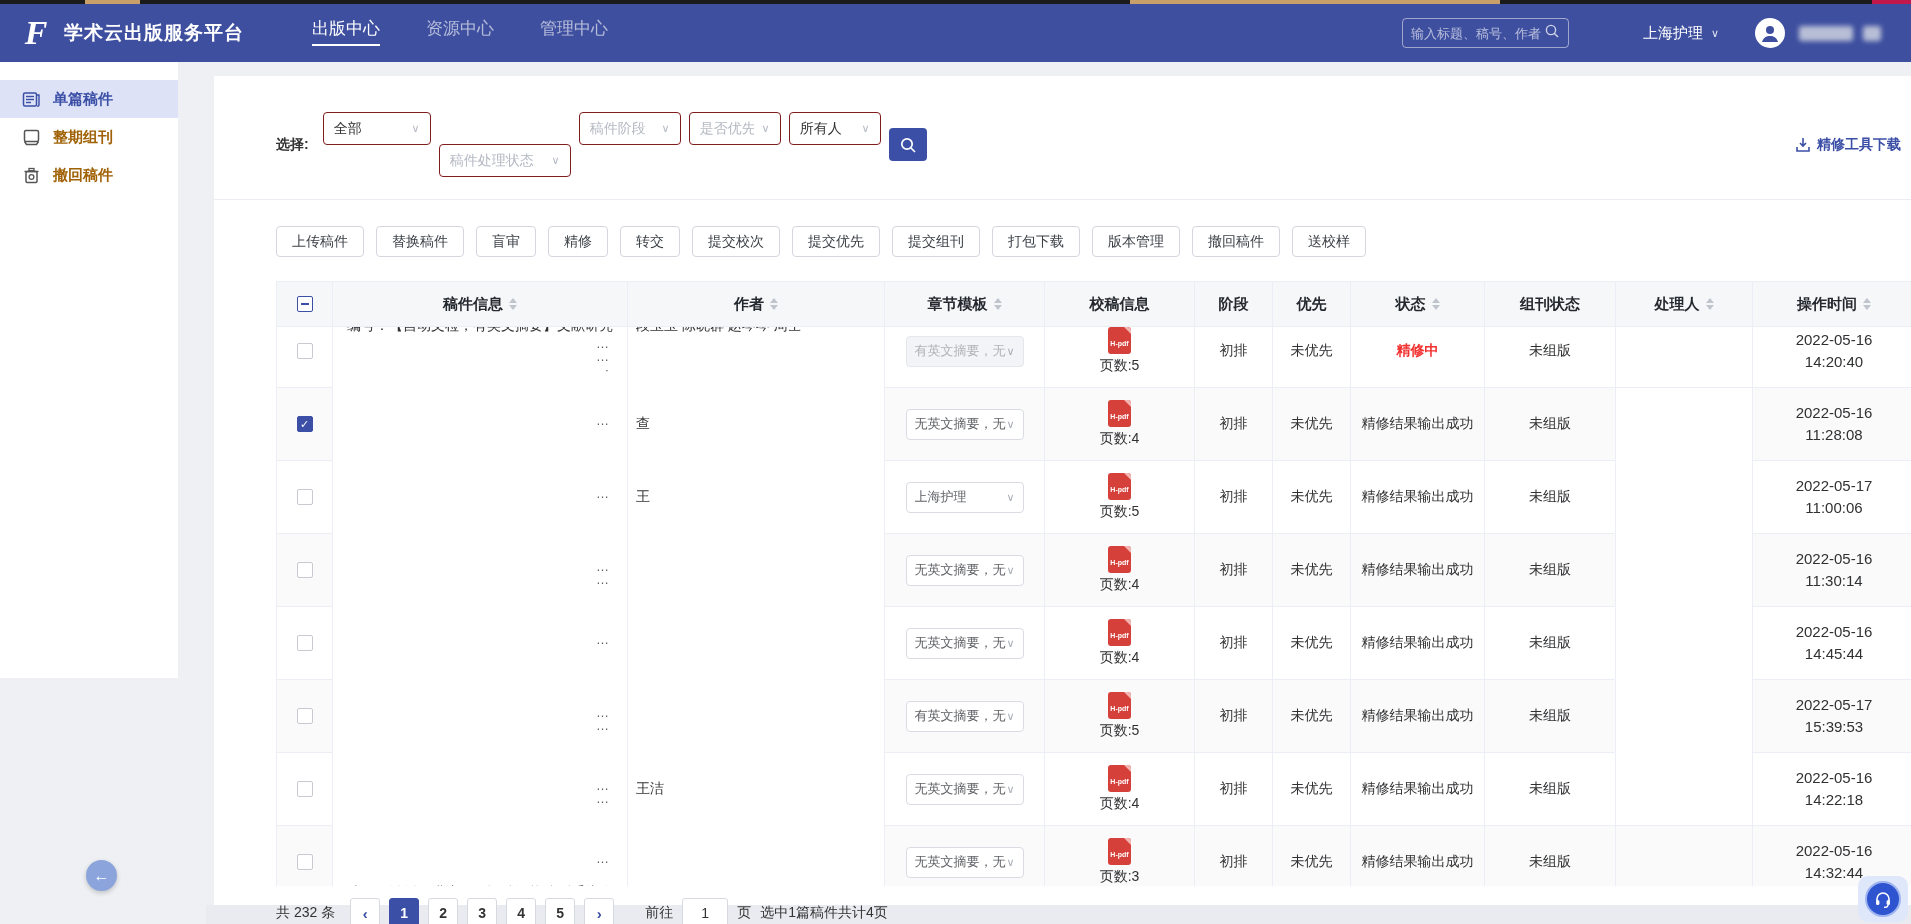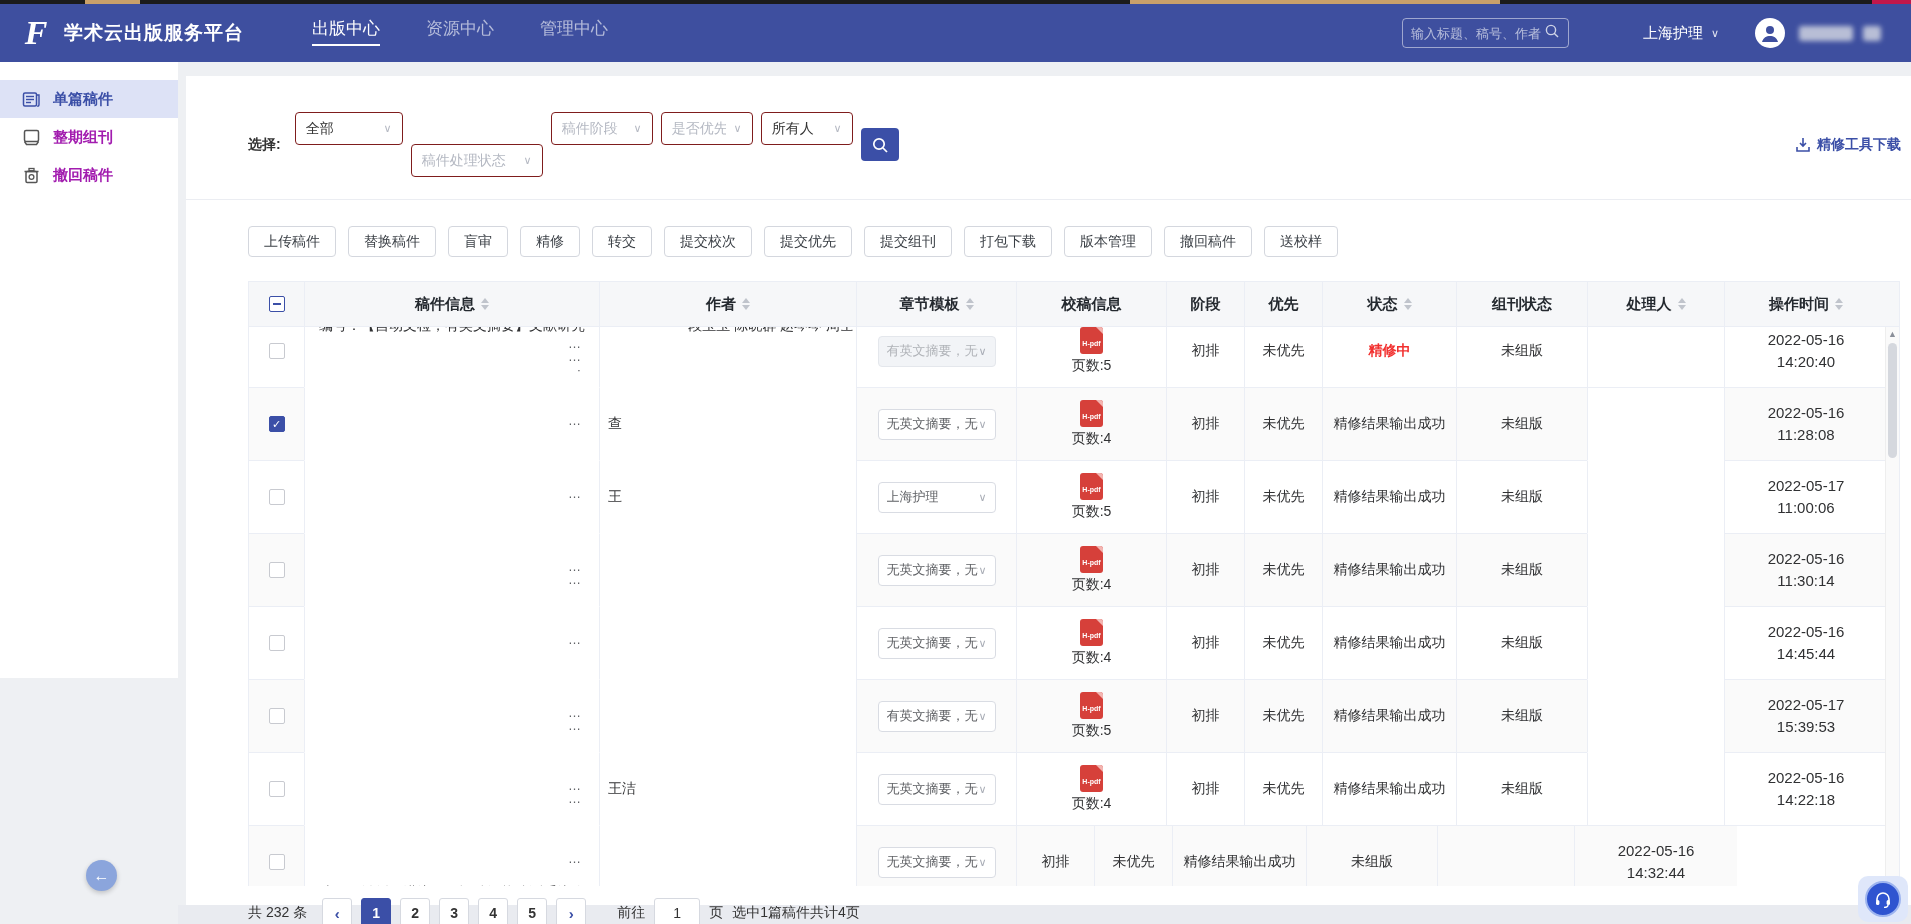--- a/index.html
+++ b/index.html
@@ -28,24 +28,24 @@
               color:#fff; font-size:13px; }
   .nav-search input::placeholder { color:rgba(255,255,255,.62); }
   .org-box { display:flex; align-items:center; color:#fff; font-size:15px; margin-left:74px; cursor:pointer; }
   .org-caret { margin-left:8px; font-size:11px; color:rgba(255,255,255,.85); }
   .avatar { width:30px; height:30px; border-radius:50%; background:#fff; margin-left:36px;
             display:flex; align-items:center; justify-content:center; overflow:hidden; }
   .blur-blob { height:15px; border-radius:3px; background:#c6cbdd; filter:blur(2.5px); opacity:.9; }
   .blob1 { width:54px; margin-left:14px; } .blob2 { width:18px; margin-left:10px; }
 
   
-  .page { display:flex; height:616px; }
+  .page { display:flex; height:616px;gap:28px; }
   .sidebar { width:178px; background:#fff; padding-top:18px; flex:none; }
   .side-item { height:38px; display:flex; align-items:center; padding-left:22px; cursor:pointer;
-               color:#a21caf; font-size:15px; font-weight:bold; }
+               color:#a16207; font-size:15px; font-weight:bold; }
   .side-item.active { background:#dde2f6; color:#3b4fa7; }
   .side-item svg { margin-right:12px; flex:none; }
   .main { flex:1; min-width:0; }
   .panel { margin:14px 0 0 8px; height:829px; background:#fff; display:flex; flex-direction:column;
            padding:0 10px 0 62px; }
   .bottom-strip { height:19px; background:#e9ebf0; }
 
   
   .filter-row { margin-top:36px; display:flex; align-items:center; }
   .filter-label { font-size:14px; font-weight:bold; color:#333; margin-right:14px; }
@@ -82,21 +82,21 @@
             border-top:5px solid #c0c4cc; }
   .tbody-viewport { position:relative; height:560px; overflow:hidden; border-top:1px solid #ebeef5; }
   .tbody-inner { margin-top:-12px; width:1638px; }
   .trow { display:flex; height:73px; }
   .trow > div { position:relative; border-bottom:1px solid #ebeef5; border-left:1px solid #ebeef5;
                 display:flex; align-items:center; justify-content:center; font-size:14px; color:#303133; }
   .trow > div:first-child { border-left:none; }
   .trow.alt > div { background:#fafafa; }
   .trow > div.redacted { background:#fff !important; border-bottom-color:transparent; }
   
-  .c0{width:55px;} .c1{width:295px;} .c2{width:257px;text-align:right;} .c3{width:160px;} .c4{width:150px;}
+  .c0{width:55px;} .c1{width:295px;} .c2{width:257px;} .c3{width:160px;} .c4{width:150px;}
   .c5{width:78px;} .c6{width:78px;} .c7{width:134px;} .c8{width:131px;} .c9{width:137px;} .c10{width:163px;}
 
   .cb { width:16px; height:16px; border:1px solid #c8cad0; border-radius:2px; background:#fff;
         display:inline-flex; align-items:center; justify-content:center; cursor:pointer; }
   .cb.checked { background:#3b4fa7; border-color:#3b4fa7; }
   .cb.checked::after { content:"✓"; color:#fff; font-size:11px; font-weight:bold; }
   .cb.indet { border-color:#3b4fa7; }
   .cb.indet::after { content:""; width:8px; height:2px; background:#3b4fa7; }
 
   .frag-top { position:absolute; top:0; left:14px; right:10px; font-size:14px; color:#303133;
@@ -646,20 +646,28 @@
                     <span>…</span>
                   </div>
                 </div>
                 <div class="c2 redacted"></div>
                 <div class="c3">
                   <div class="rowsel">
                     <span class="t">无英文摘要，无编</span>
                     <span class="caret">∨</span>
                   </div>
                 </div>
+                <div class="c4">
+                  <div class="proof">
+                    <div class="pdf">
+                      <span>H-pdf</span>
+                    </div>
+                    <div class="pages-txt">页数:3</div>
+                  </div>
+                </div>
                 <div class="c5">初排</div>
                 <div class="c6">未优先</div>
                 <div class="c7">
                   <span>精修结果输出成功</span>
                 </div>
                 <div class="c8">未组版</div>
                 <div class="c9"></div>
                 <div class="c10">
                   <div class="time-cell">
                     <div>2022-05-16</div>

